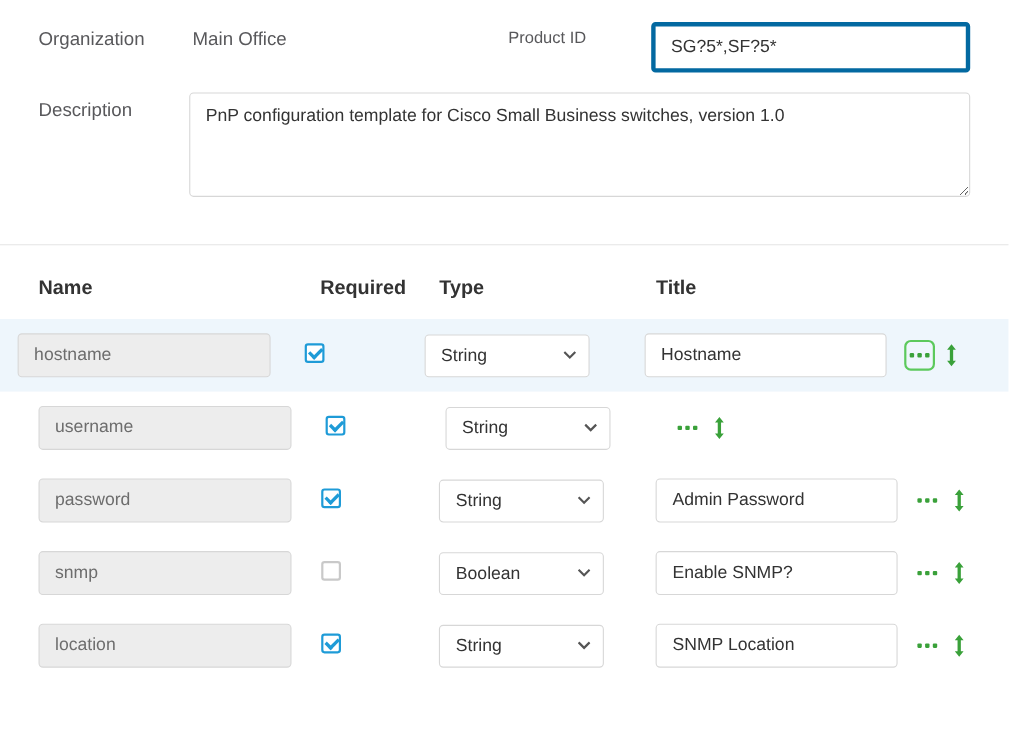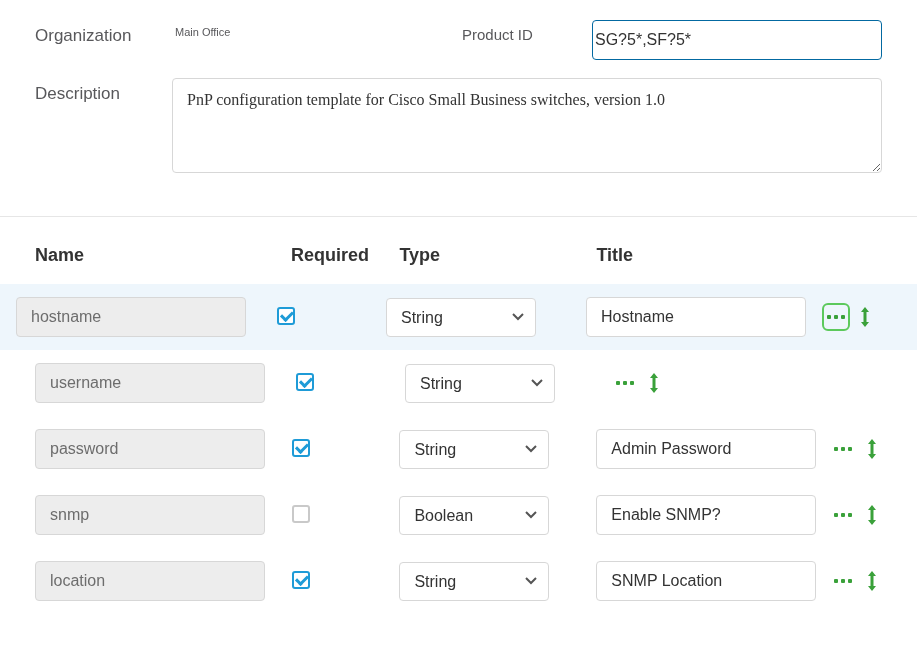--- a/index.html
+++ b/index.html
@@ -20,52 +20,52 @@
       margin-bottom: 18px;
     }
     .form-label {
       width: 140px;
       color: #58585b;
       font-size: 17px;
       padding-top: 6px;
     }
     .form-value {
       color: #58585b;
-      font-size: 11px;
+      font-size: 17px;
       padding-top: 6px;
     }
     .form-spacer {
       flex: 1;
     }
     .product-label {
       width: 130px;
       color: #58585b;
       font-size: 15px;
       padding-top: 6px;
     }
     .text-input {
-      border: 1px solid #0369a1;
-      border-radius: 4px;
-      padding: 10px 2px;
+      border: 4px solid #0369a1;
+      border-radius: 4px;
+      padding: 10px 14px;
       font-size: 16px;
       color: #333;
       width: 290px;
       background: #fff;
     }
     .textarea-input {
       border: 1px solid #d7d7d7;
       border-radius: 4px;
       padding: 12px 14px;
       font-size: 16px;
       color: #333;
       width: 725px;
       height: 95px;
       background: #fff;
       resize: both;
-      font-family: Liberation Serif, serif;
+      font-family: Liberation Sans, sans-serif;
     }
     .divider {
       border: none;
       border-top: 1px solid #e6e6e6;
       margin: 0;
     }
     .table-section {
       padding: 0 35px;
     }
     .table-header {

